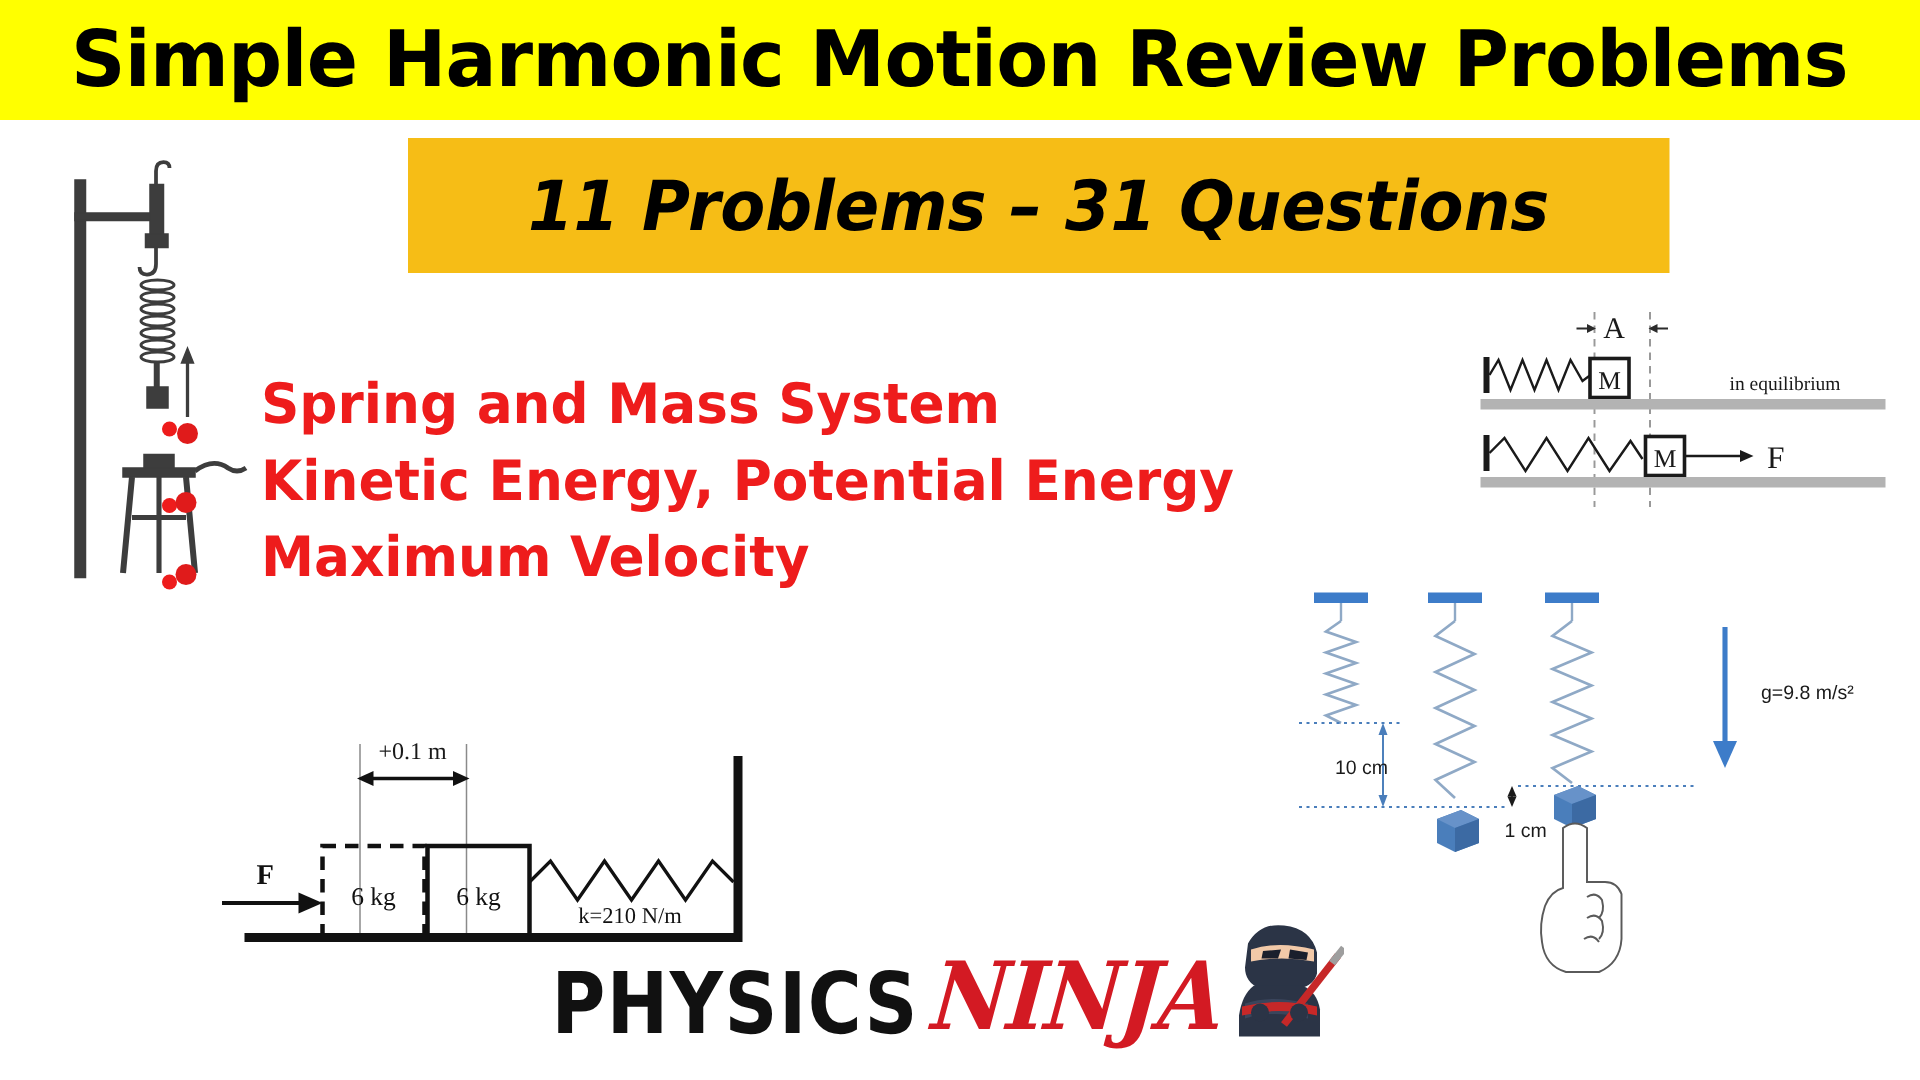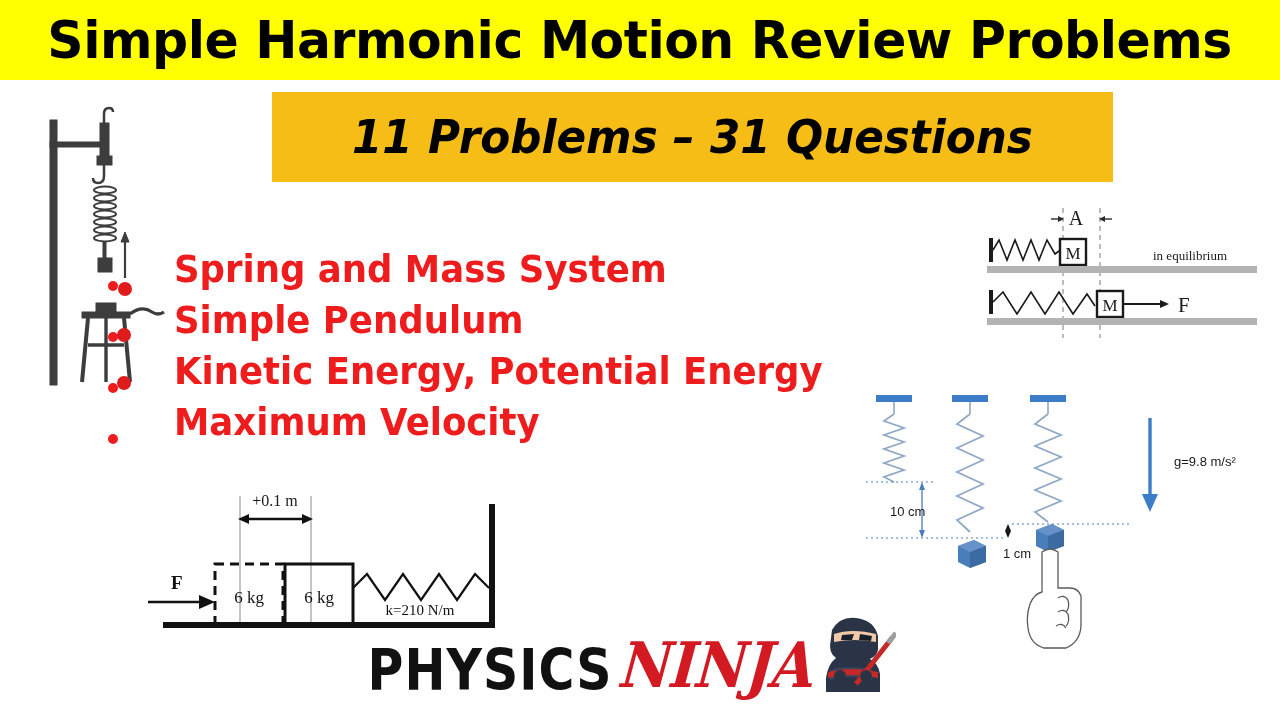--- a/index.html
+++ b/index.html
@@ -151,24 +151,20 @@
     <div class="subtitle-text">11 Problems – 31 Questions</div>
   </div>
 
   <div class="bullet-list">
     <div class="bullet-row">
       <span class="bullet-dot"></span>
       <span class="bullet-label">Spring and Mass System</span>
     </div>
     <div class="bullet-row">
       <span class="bullet-dot"></span>
-      <span class="bullet-label">Simple Pendulum</span>
-    </div>
-    <div class="bullet-row">
-      <span class="bullet-dot"></span>
       <span class="bullet-label">Kinetic Energy, Potential Energy</span>
     </div>
     <div class="bullet-row">
       <span class="bullet-dot"></span>
       <span class="bullet-label">Maximum Velocity</span>
     </div>
   </div>
 
   <div class="fig" id="fig-lab-stand">
     <svg width="170" height="310" viewBox="0 0 170 310">

